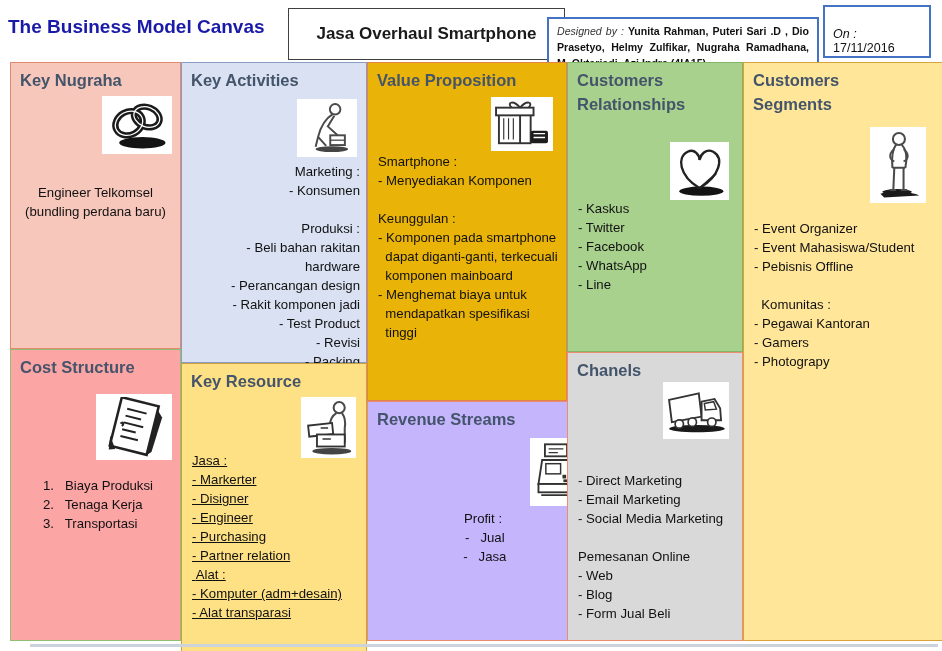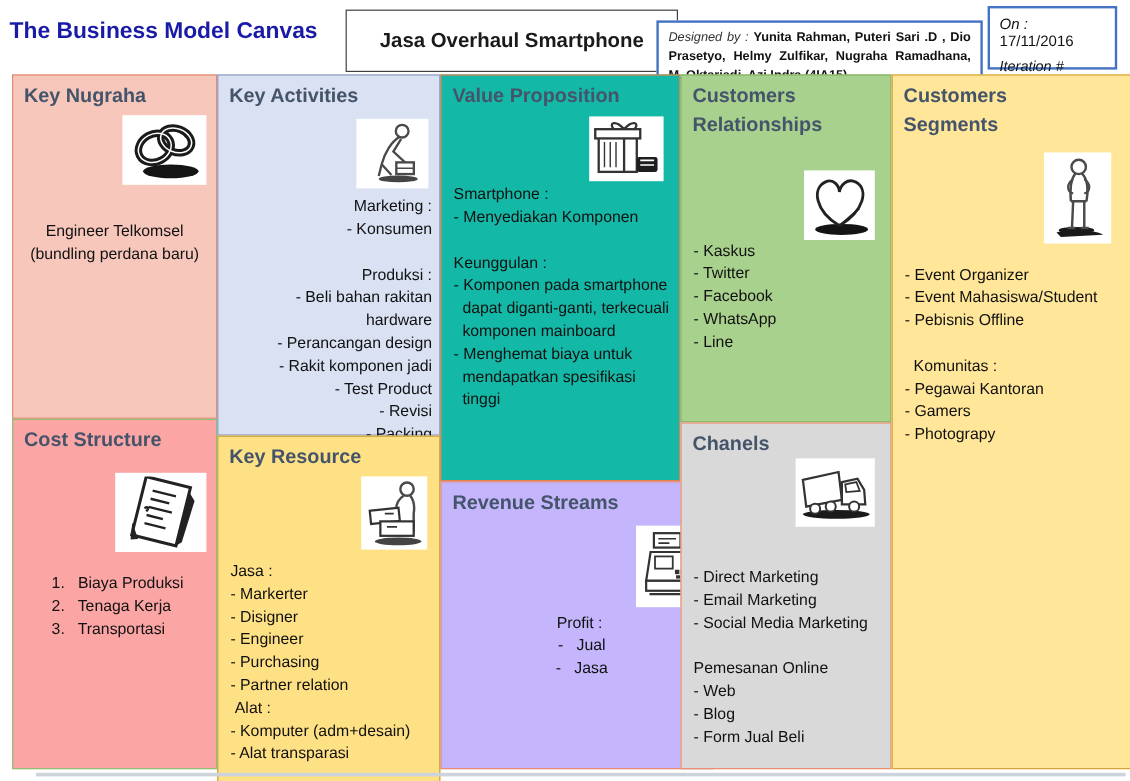--- a/index.html
+++ b/index.html
@@ -10,54 +10,54 @@
   .app-title{position:absolute;left:8px;top:16px;font-size:19px;font-weight:700;color:#1A1AA8;}
   .project-title-box{position:absolute;left:244px;top:8px;width:275px;height:50px;
       border:1px solid #404040;background:#fff;display:flex;align-items:center;justify-content:center;
       font-size:17px;font-weight:700;color:#1a1a1a;margin-left:44px;}
   .designed-box{position:absolute;left:547px;top:17px;width:272px;height:53px;box-sizing:border-box;
       border:2px solid #4472C4;background:#fff;padding:5px 8px;font-size:10.6px;line-height:1.5;
       color:#111;text-align:justify;}
   .designed-box .lbl{font-style:italic;font-weight:400;color:#333;}
   .designed-box .names{font-weight:700;}
   .on-box{position:absolute;left:823px;top:5px;width:108px;height:53px;box-sizing:border-box;
-      border:2px solid #4472C4;background:#fff;padding:5px 8px;font-size:12.5px;color:#111;}
+      border:2px solid #4472C4;background:#fff;padding:19px 8px;font-size:12.5px;color:#111;}
   .on-box .row1{margin-top:1px;}
   .on-box .lbl{font-style:italic;}
   .on-box .row2{font-style:italic;margin-top:7px;font-size:12px;}
 
   
   .bmc-box{position:absolute;box-sizing:border-box;border:1.5px solid transparent;}
   .box-title{position:absolute;left:9px;top:6px;font-size:16.5px;font-weight:700;
       color:#44546A;line-height:1.45;max-width:150px;}
   .box-body{position:absolute;left:10px;right:6px;font-size:13.2px;line-height:19px;
       color:#111;white-space:pre-wrap;}
   .box-body.center{left:0;right:0;text-align:center;}
   .iconbox{position:absolute;background:#fff;display:flex;align-items:center;justify-content:center;}
   .iconbox svg{display:block;}
 
   
   .kp {left:10px; top:62px; width:171px;height:287px;background:#F7C7BC;border-color:#E08A71;}
   .cs {left:10px; top:349px;width:171px;height:292px;background:#fca5a5;border-color:#8FBF74;}
   .ka {left:181px;top:62px; width:186px;height:301px;background:#D9E1F2;border-color:#8A9CC2;text-align:right;}
   .kr {left:181px;top:363px;width:186px;height:340px;background:#FFE185;border-color:#C99F3F;}
-  .vp {left:367px;top:62px; width:200px;height:339px;background:#14b8a6;border-color:#E5814B;}
+  .vp {left:367px;top:62px; width:200px;height:339px;background:#eab308;border-color:#E5814B;}
   .rs {left:367px;top:401px;width:228px;height:240px;background:#c4b5fd;border-color:#E98C72;text-align:center;}
   .cr {left:567px;top:62px; width:176px;height:290px;background:#A9D18E;border-color:#84B465;}
   .ch {left:567px;top:352px;width:176px;height:289px;background:#D9D9D9;border-color:#EB8E70;}
   .sg {left:743px;top:62px; width:204px;height:579px;background:#FFE699;border-color:#D9A33C;}
 
   .kp .iconbox{right:8px; top:33px; width:70px;height:58px;}
   .kp .box-body{top:120px;}
   .cs .iconbox{right:8px; top:44px; width:76px;height:66px;}
   .cs .box-body{top:126px;left:32px;}
   .ka .iconbox{right:9px; top:36px; width:60px;height:58px;}
   .ka .box-body{top:99px;}
   .kr .iconbox{right:10px;top:33px; width:55px;height:61px;}
-  .kr .box-body{top:102px;}
+  .kr .box-body{top:87px;text-decoration:underline;}
   .vp .iconbox{right:13px;top:34px; width:62px;height:54px;}
   .vp .box-body{top:89px;}
   .rs .iconbox{right:12px;top:36px; width:52px;height:68px;}
   .rs .box-body{top:107px;}
   .cr .iconbox{right:13px;top:79px; width:59px;height:58px;}
   .cr .box-body{top:136px;}
   .ch .iconbox{right:13px;top:29px; width:66px;height:57px;}
   .ch .box-body{top:118px;}
   .sg .iconbox{right:20px;top:64px; width:56px;height:76px;}
   .sg .box-body{top:156px;}

